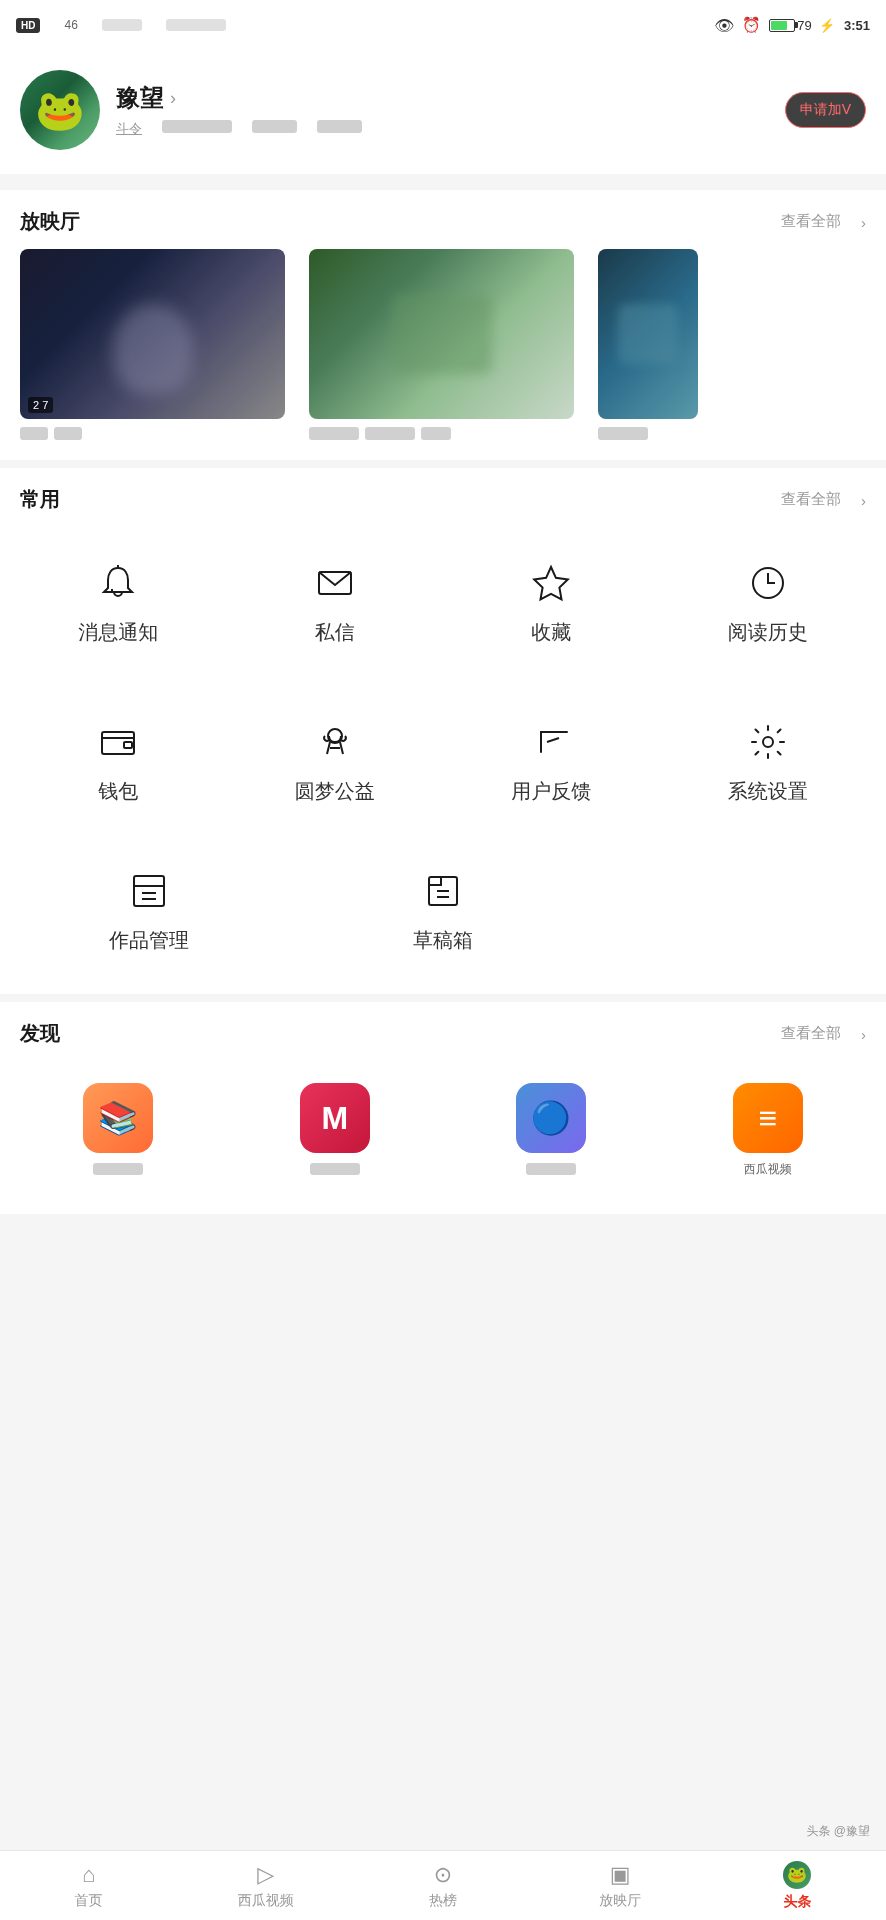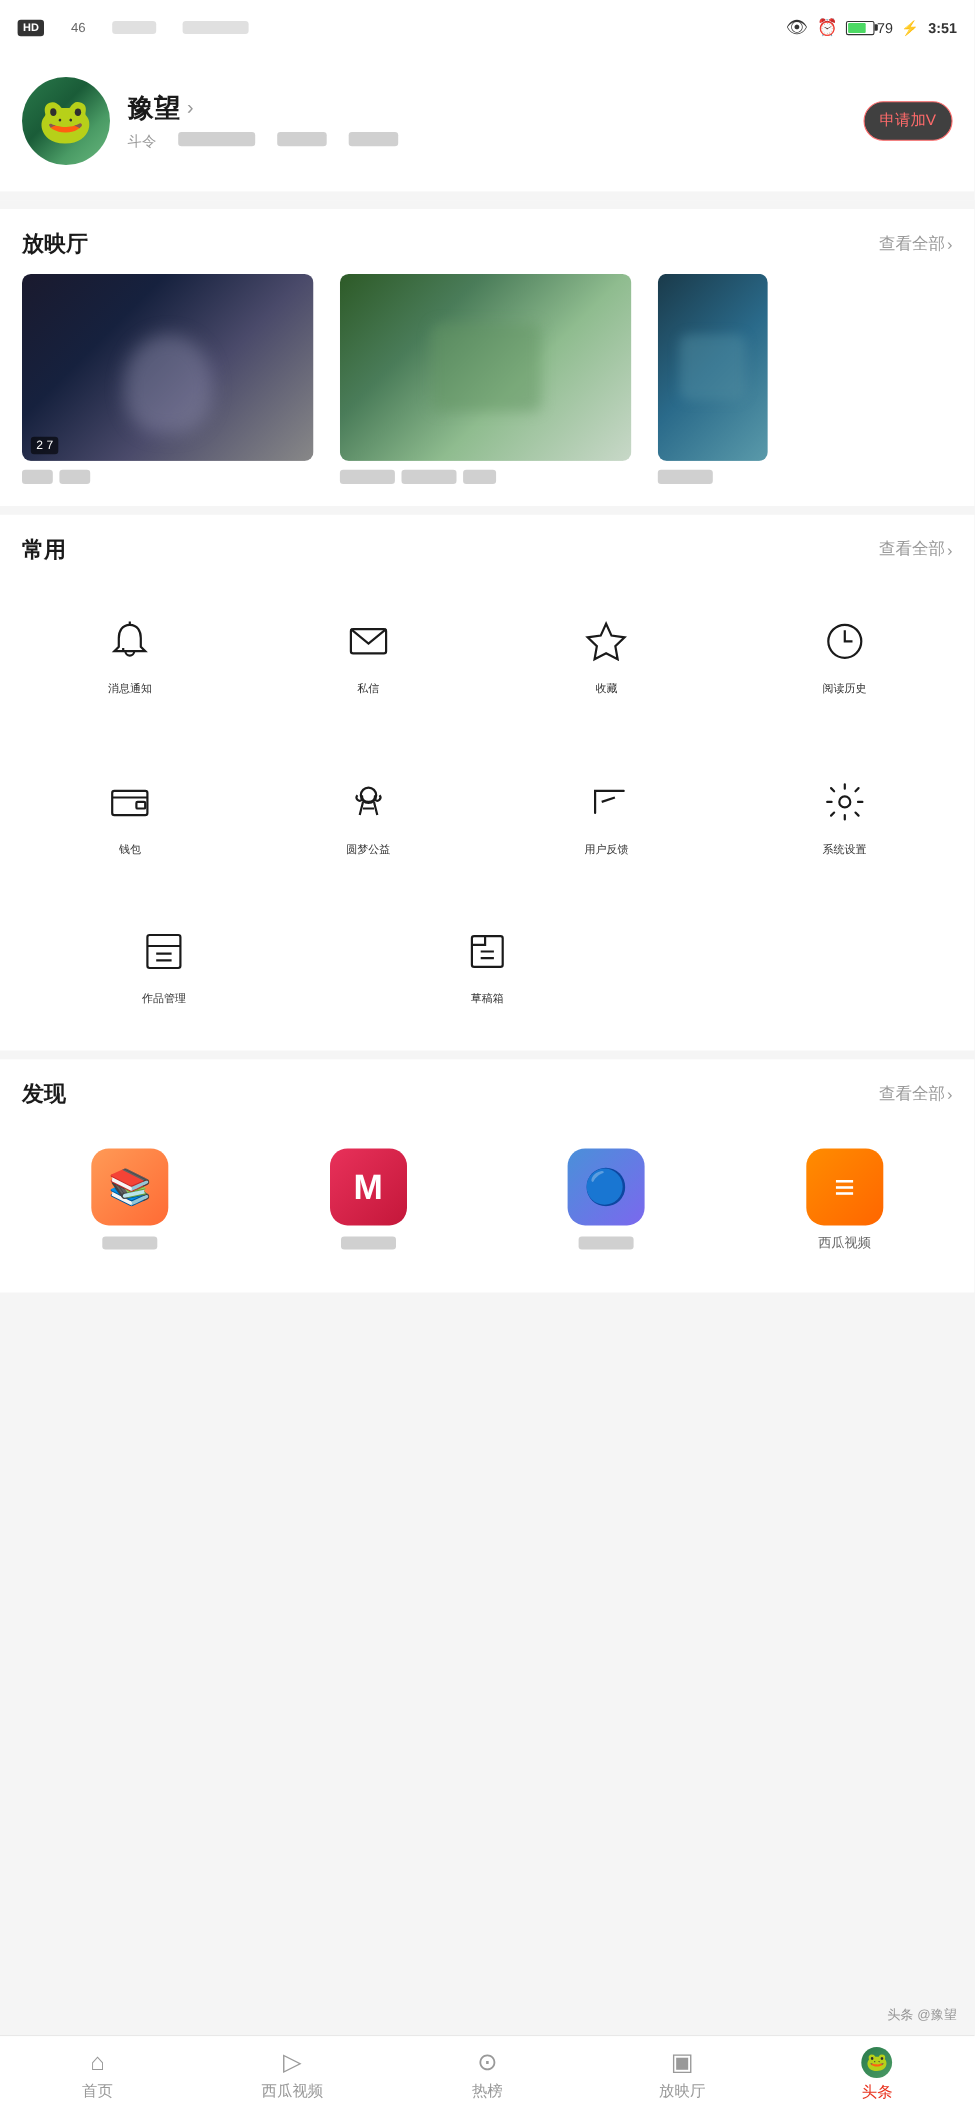--- a/index.html
+++ b/index.html
@@ -125,20 +125,21 @@
       color: #999;
       font-size: 18px;
     }
     .profile-stats {
       display: flex;
       gap: 20px;
     }
     .stat-label {
       font-size: 13px;
       color: #999;
+      text-decoration: underline;
     }
     .apply-v-btn {
       background: #404040;
       border: 1.5px solid #ff6b6b;
       color: #ff6b6b;
       padding: 8px 14px;
       border-radius: 20px;
       font-size: 14px;
       cursor: pointer;
       white-space: nowrap;
@@ -156,21 +157,21 @@
       padding: 18px 20px 14px;
     }
     .section-title {
       font-size: 20px;
       font-weight: bold;
       color: #1a1a1a;
     }
     .view-all {
       display: flex;
       align-items: flex-end;
-      gap: 2px;
+      gap: 20px;
       color: #999;
       font-size: 15px;
       cursor: pointer;
     }
 
     
     .video-strip {
       display: flex;
       gap: 24px;
       padding: 0 20px 20px;
@@ -235,21 +236,21 @@
       height: 52px;
       display: flex;
       align-items: center;
       justify-content: center;
     }
     .tool-icon svg {
       width: 40px;
       height: 40px;
     }
     .tool-label {
-      font-size: 10px;
+      font-size: 20px;
       color: #333;
     }
 
     
     .tools-grid-3 {
       display: grid;
       grid-template-columns: repeat(3, 1fr);
       gap: 16px;
       padding: 0 10px 20px;
     }
@@ -314,21 +315,21 @@
       padding: 8px 0;
     }
     .nav-icon {
       font-size: 22px;
       color: #999;
     }
     .nav-label {
       font-size: 14px;
       color: #999;
     }
-    .nav-label.active { color: #e8321e; }
+    .nav-label.active { color: #e8321e; font-weight: bold; }
     .nav-item-last {
       position: relative;
     }
     .nav-user-avatar {
       width: 28px;
       height: 28px;
       border-radius: 50%;
       background: linear-gradient(135deg, #2a7a4b, #4a9b65);
       display: flex;
       align-items: center;

